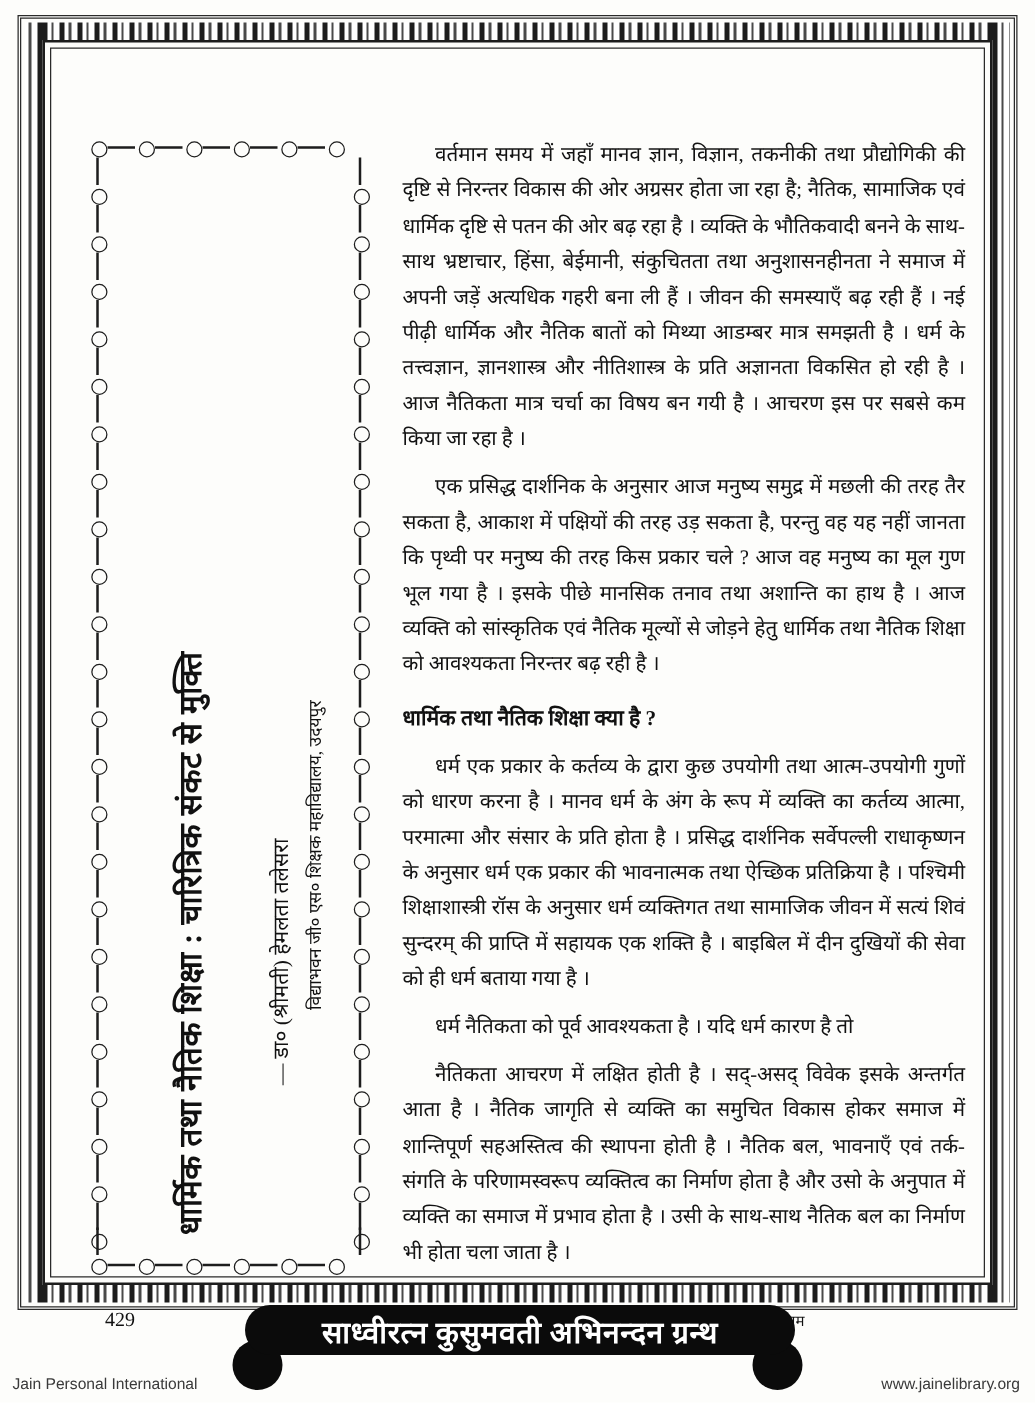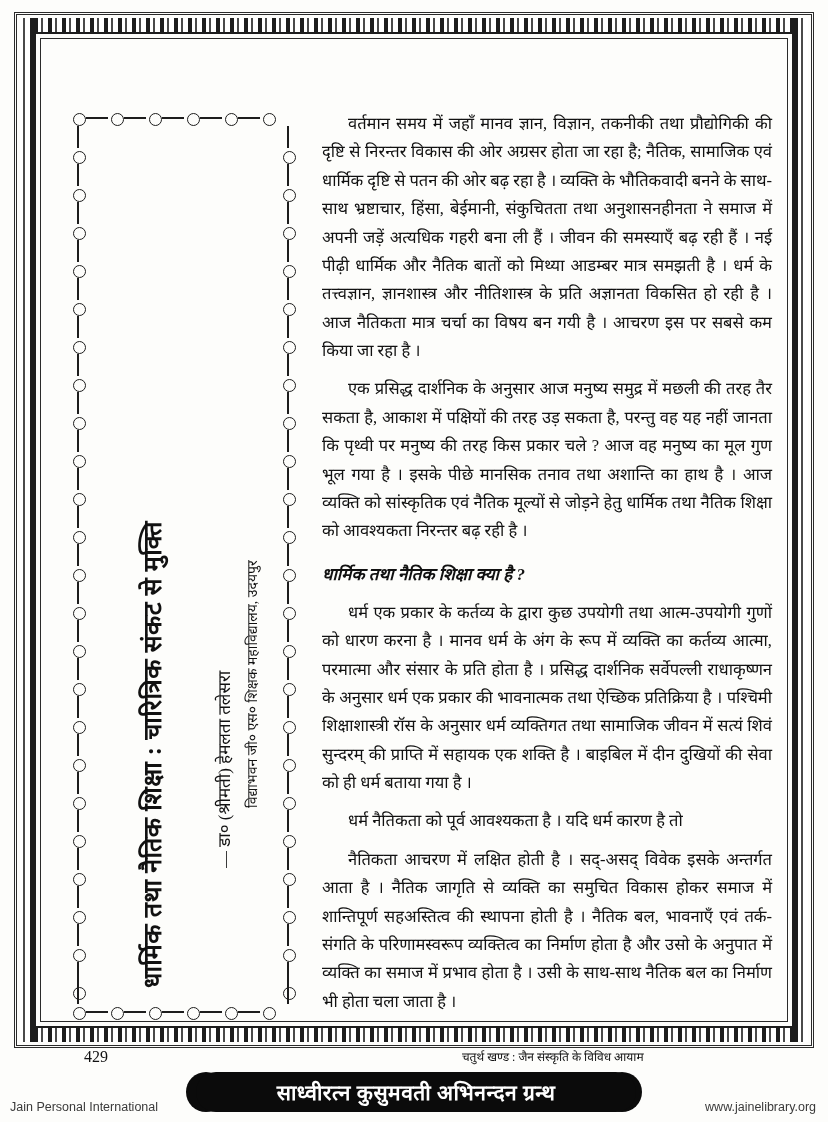--- a/index.html
+++ b/index.html
@@ -119,21 +119,20 @@
   }
   .content p {
     margin: 0 0 10px 0;
     text-indent: 26px;
   }
   .content h3 {
     margin: 14px 0 10px 0;
     font-size: 17px;
     font-weight: bold;
     text-indent: 0;
-    font-style: italic;
   }
 
   
   .folio {
     position: absolute;
     left: 84px;
     top: 1048px;
     font-size: 16px;
     color: #111;
   }
@@ -142,30 +141,30 @@
     left: 462px;
     top: 1048px;
     font-size: 12px;
     color: #111;
   }
 
   
   .banner {
     position: absolute;
     left: 196px;
-    top: 1072px;
+    top: 1044px;
     width: 440px;
     height: 40px;
     background: #0b0b0b;
     border-radius: 20px;
     display: flex;
     align-items: center;
     justify-content: center;
     color: #ffffff;
-    font-size: 21px;
+    font-size: 24px;
     font-weight: bold;
     letter-spacing: 0.5px;
   }
   .banner-cap {
     position: absolute;
     top: 1072px;
     width: 40px; height: 40px;
     background: #0b0b0b;
     border-radius: 50%;
   }

